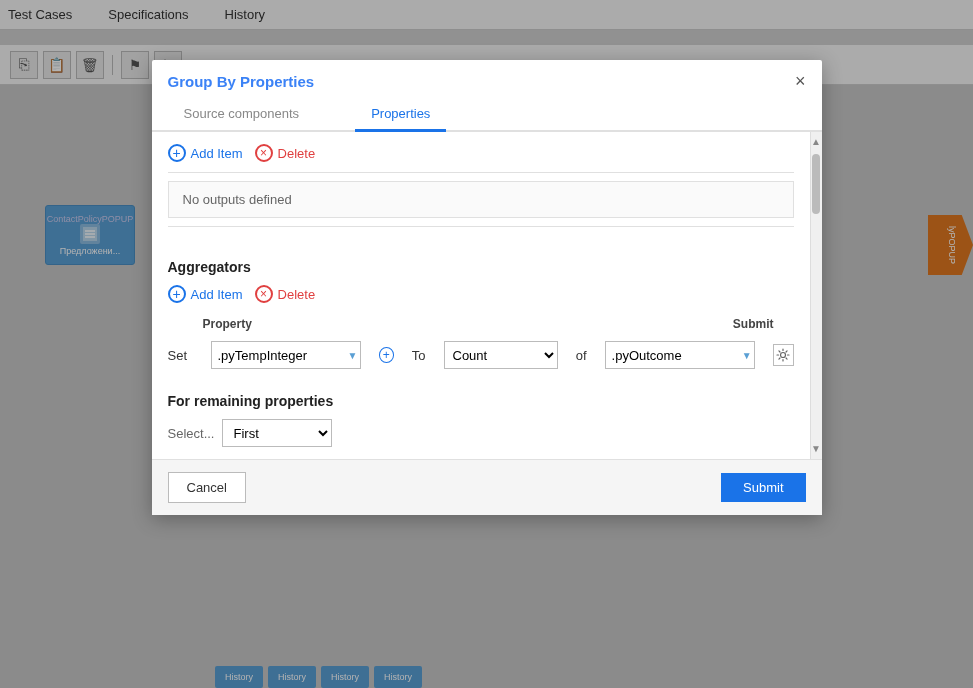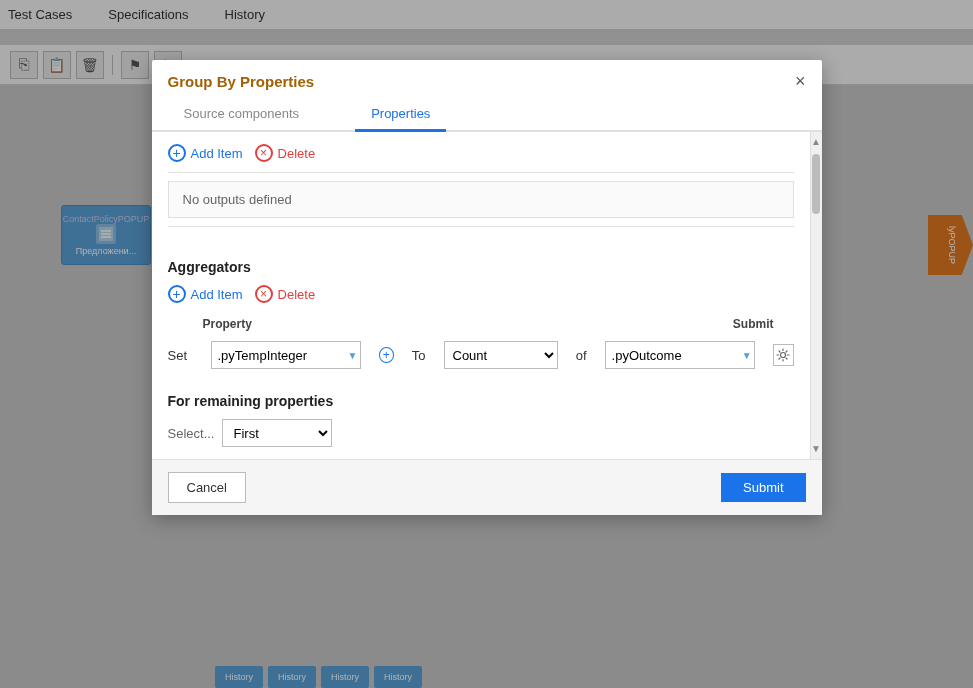--- a/index.html
+++ b/index.html
@@ -165,21 +165,21 @@
       display: flex;
       align-items: center;
       justify-content: space-between;
       padding: 12px 16px 0 16px;
       border-bottom: none;
     }
 
     .modal-title {
       font-size: 15px;
       font-weight: bold;
-      color: #a16207;
+      color: #3b82f6;
     }
 
     .modal-close {
       cursor: pointer;
       font-size: 18px;
       color: #555;
       line-height: 1;
       background: none;
       border: none;
     }
@@ -512,21 +512,21 @@
     <div class="toolbar-btn">⎘</div>
     <div class="toolbar-btn">📋</div>
     <div class="toolbar-btn">🗑</div>
     <div class="toolbar-separator"></div>
     <div class="toolbar-btn">⚑</div>
     <div class="toolbar-btn">⚐</div>
   </div>
 
   <div class="canvas-area">
 
-    <div class="diagram-node" style="left:61px; top:120px; width:90px; height:60px;">
+    <div class="diagram-node" style="left:45px; top:120px; width:90px; height:60px;">
       <div style="font-size:9px; color:#cce;">ContactPolicyPOPUP</div>
       <div class="node-icon">
         <svg width="14" height="14" viewBox="0 0 14 14">
             <rect width="14" height="14" fill="rgba(255,255,255,0.4)"></rect>
             <line x1="2" y1="4" x2="12" y2="4" stroke="white" stroke-width="1.5"></line>
             <line x1="2" y1="7" x2="12" y2="7" stroke="white" stroke-width="1.5"></line>
             <line x1="2" y1="10" x2="12" y2="10" stroke="white" stroke-width="1.5"></line>
           </svg>
       </div>
       <div style="font-size:9px;">Предложени...</div>

